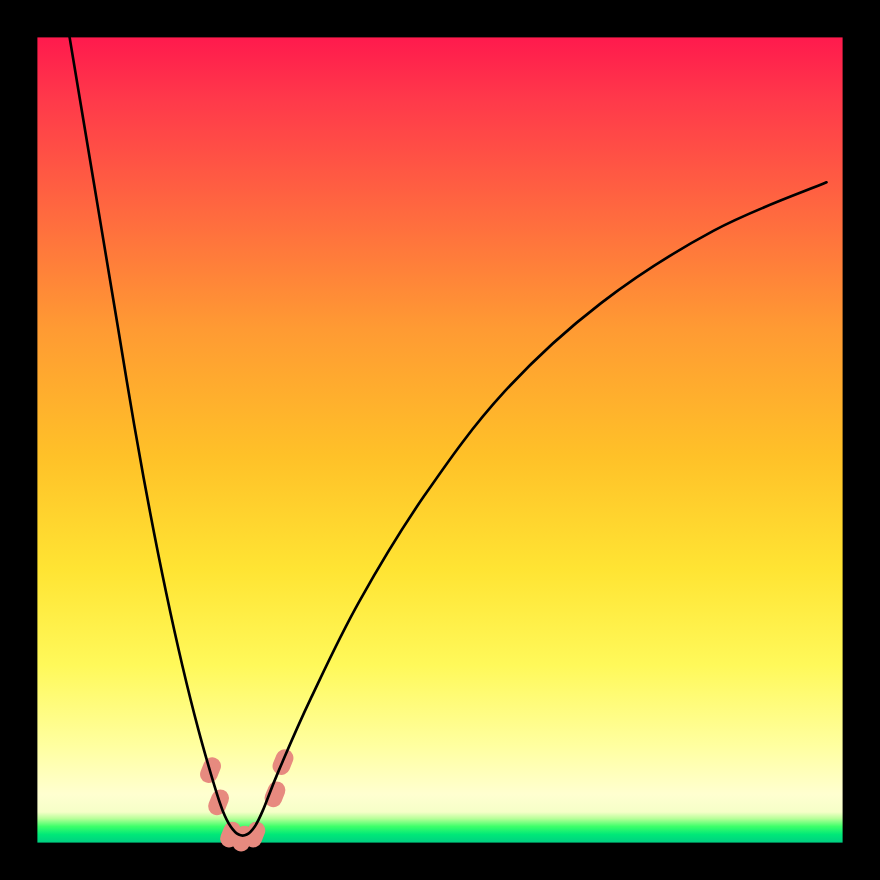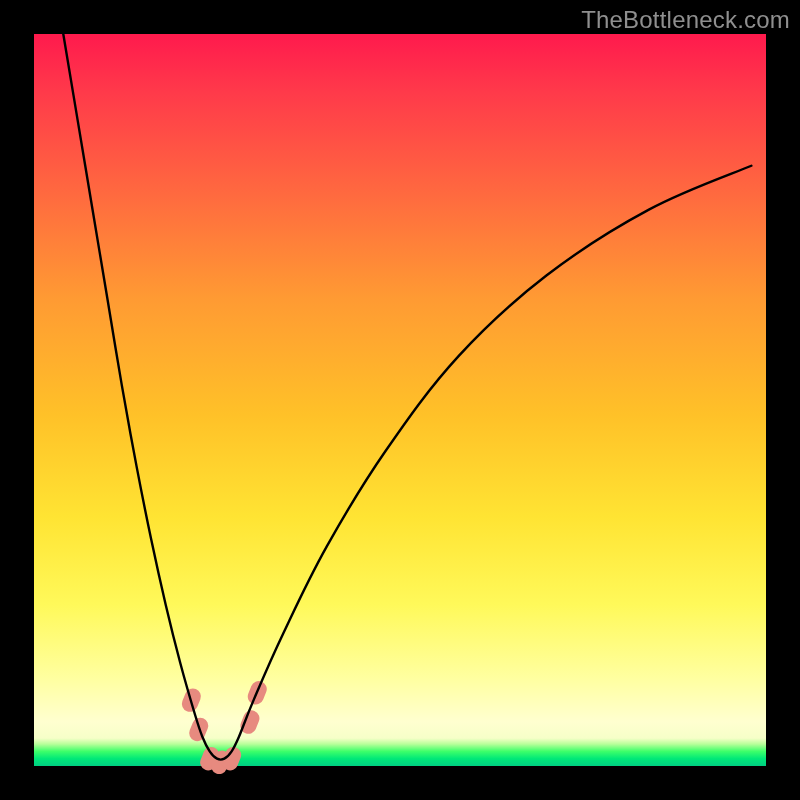--- a/index.html
+++ b/index.html
@@ -59,21 +59,20 @@
     top: 0;
     width: 732px;
     height: 732px;
     overflow: visible;
   }
 </style>
 </head>
 <body>
 
 <div class="frame">
-  <div class="watermark">TheBottleneck.com</div>
 
   <div class="plot-area">
     <svg class="curve" viewBox="0 0 732 732">
       <g id="markers-layer">
           <rect x="149.38" y="654.12" width="16" height="24" rx="8" ry="8" fill="#e78a7f" transform="rotate(22 157.38 666.12)"></rect>
           <rect x="156.70000000000002" y="683.4" width="16" height="24" rx="8" ry="8" fill="#e78a7f" transform="rotate(22 164.70000000000002 695.4)"></rect>
           <rect x="167.68" y="712.68" width="16" height="24" rx="8" ry="8" fill="#e78a7f" transform="rotate(22 175.68 724.68)"></rect>
           <rect x="178.66" y="716.34" width="16" height="24" rx="8" ry="8" fill="#e78a7f" transform="rotate(22 186.66 728.34)"></rect>
           <rect x="189.64000000000001" y="712.68" width="16" height="24" rx="8" ry="8" fill="#e78a7f" transform="rotate(22 197.64000000000001 724.68)"></rect>
           <rect x="207.94" y="676.08" width="16" height="24" rx="8" ry="8" fill="#e78a7f" transform="rotate(22 215.94 688.08)"></rect>

